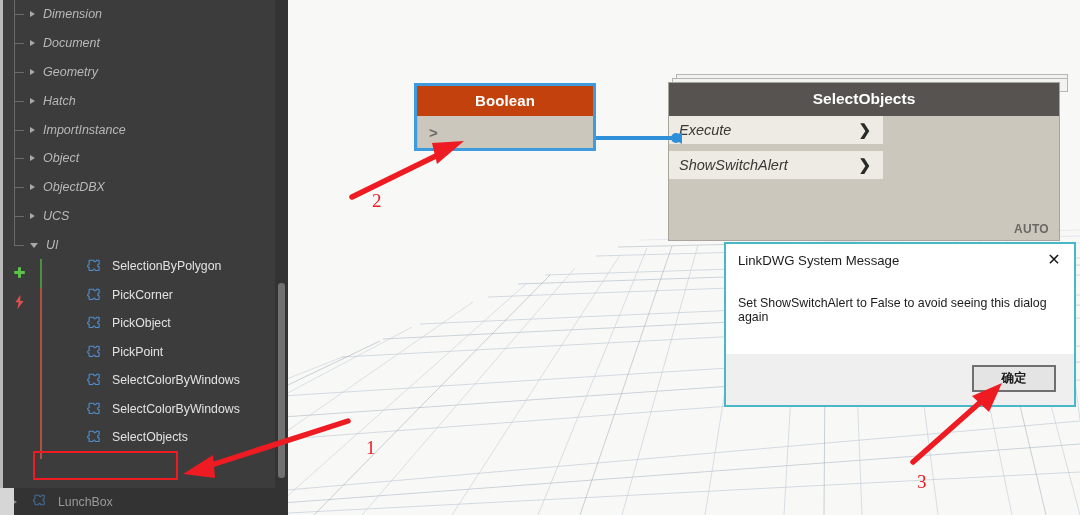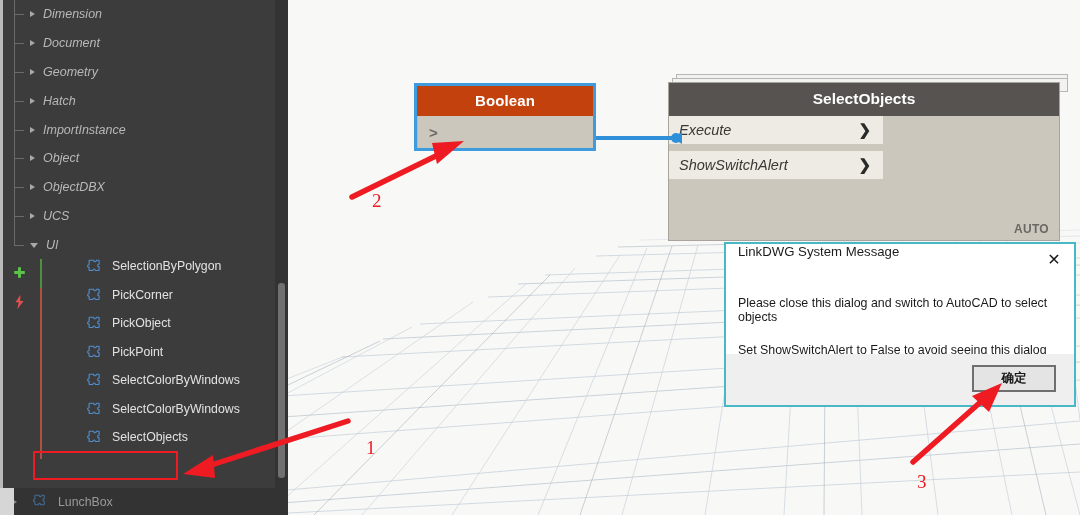--- a/index.html
+++ b/index.html
@@ -160,21 +160,21 @@
   
   .wire { position: absolute; left: 586px; top: 128px; z-index: 19; }
 
   
   .dialog {
     position: absolute; left: 724px; top: 242px; width: 352px; height: 165px;
     background: #ffffff; border: 2px solid #48b8c6; z-index: 50;
   }
   .dlg-title {
     position: absolute; left: 0; top: 0; right: 0; height: 33px;
-    display: flex; 
+    display: flex; align-items: center;
   }
   .dlg-title-text {
     margin-left: 12px; font-size: 13.2px; color: #1c1c1c;
   }
   .dlg-close {
     position: absolute; right: 0; top: 0; width: 40px; height: 31px;
     display: flex; align-items: center; justify-content: center;
     font-size: 16px; color: #1a1a1a;
   }
   .dlg-body { position: absolute; left: 0; top: 33px; right: 0; height: 77px; background: #ffffff; }
@@ -441,21 +441,20 @@
       <div class="auto-label">AUTO</div>
     </div>
   </div>
 
   <div class="dialog">
     <div class="dlg-title">
       <span class="dlg-title-text">LinkDWG System Message</span>
       <span class="dlg-close">✕</span>
     </div>
     <div class="dlg-body">
-      <p class="dlg-line l1">Please close this dialog and switch to AutoCAD to select objects</p>
       <p class="dlg-line l2">Set ShowSwitchAlert to False to avoid seeing this dialog again</p>
     </div>
     <div class="dlg-footer">
       <div class="dlg-btn">确定</div>
     </div>
   </div>
 
   <svg class="anno" width="1080" height="515">
 
     <g>

